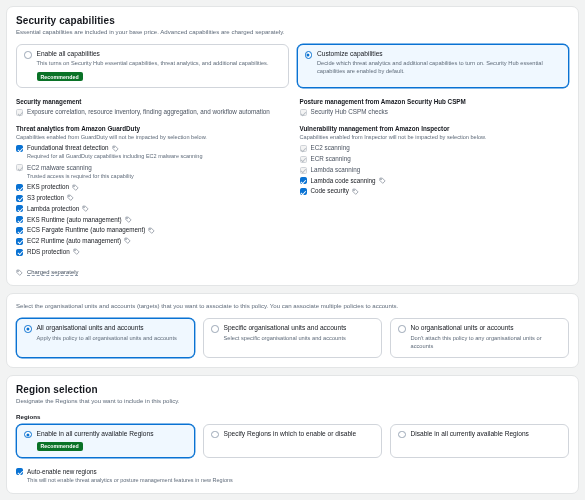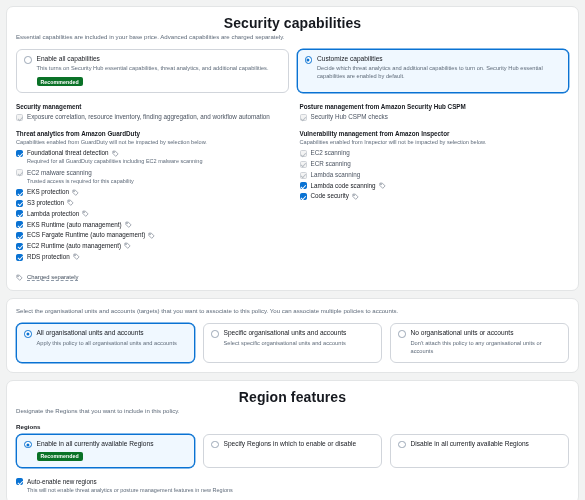--- a/index.html
+++ b/index.html
@@ -21,26 +21,25 @@
   }
   .card {
     background: #ffffff;
     border: 1px solid #e3e5e6;
     border-radius: 7px;
     box-sizing: border-box;
     margin-bottom: 7px;
     padding: 8px 9px 9px 9px;
   }
   .card-title {
-    font-size: 14px;
+    font-size: 10px;
     font-weight: bold;
     color: #16191f;
     letter-spacing: 0.1px;
     margin: 0 0 2px 0;
-    text-align: center;
   }
   .card-sub {
     font-size: 6.1px;
     color: #5f6b7a;
     margin: 0 0 8px 0;
     line-height: 1.35;
   }
   
   .tile-row {
     display: flex;
@@ -519,21 +518,21 @@
         <span class="radio"></span>
         <div class="tile-body">
           <div class="tile-label">No organisational units or accounts</div>
           <div class="tile-desc">Don't attach this policy to any organisational units or accounts</div>
         </div>
       </div>
     </div>
   </section>
 
   <section class="card">
-    <div class="card-title">Region features</div>
+    <div class="card-title">Region selection</div>
     <div class="card-sub">Designate the Regions that you want to include in this policy.</div>
 
     <div class="field-label">Regions</div>
 
     <div class="tile-row">
       <div class="tile tile-tall selected">
         <span class="radio on"></span>
         <div class="tile-body">
           <div class="tile-label">Enable in all currently available Regions</div>
           <span class="badge">Recommended</span>

